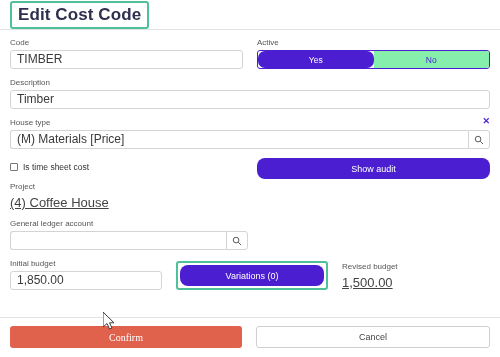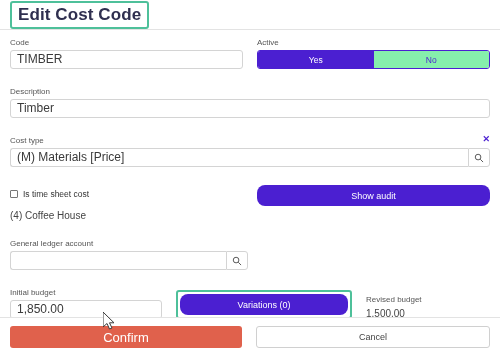--- a/index.html
+++ b/index.html
@@ -42,21 +42,21 @@
     padding: 8px 10px 0 10px;
   }
   .row {
     display: flex;
     gap: 14px;
   }
   .col {
     flex: 1;
     min-width: 0;
   }
-  .field { margin-bottom: 18px; }
+  .field { margin-bottom: 9px; }
   .label {
     font-size: 8px;
     color: #555555;
     margin-bottom: 3px;
     display: block;
   }
   .input {
     width: 100%;
     height: 19px;
     border: 1px solid #d4d4d4;
@@ -83,20 +83,21 @@
   .toggle-opt {
     flex: 1;
     display: flex;
     align-items: center;
     justify-content: center;
     font-size: 8.5px;
   }
   .toggle-opt.on {
     background: #4b1fd1;
     color: #ffffff;
+    border-radius: 7px;
   }
   .toggle-opt.off {
     background: #86efac;
     color: #4b1fd1;
   }
 
   
   .field-clear {
     position: relative;
   }
@@ -164,23 +165,24 @@
     font-size: 9px;
     font-family: "Liberation Sans", sans-serif;
     display: flex;
     align-items: center;
     justify-content: center;
     cursor: pointer;
     width: 100%;
   }
 
   .static-val {
-    font-size: 10px;
+    font-size: 13px;
     color: #444444;
     padding-top: 1px;
+    text-decoration: underline;
   }
 
   
   .variations-wrap {
     border: 2px solid #4ec09a;
     border-radius: 3px;
     padding: 2px;
   }
 
   
@@ -195,22 +197,22 @@
     gap: 14px;
     background: #ffffff;
   }
   .btn-confirm {
     flex: 1;
     background: #e0614c;
     color: #ffffff;
     border: none;
     border-radius: 3px;
     height: 22px;
-    font-size: 13px;
-    font-family: Liberation Sans, sans-serif;
+    font-size: 10px;
+    font-family: Liberation Serif, serif;
     display: flex;
     align-items: center;
     justify-content: center;
     cursor: pointer;
   }
   .btn-cancel {
     flex: 1;
     background: #ffffff;
     color: #444444;
     border: 1px solid #d0d0d0;
@@ -233,21 +235,21 @@
     pointer-events: none;
     z-index: 50;
   }
 
   .budget-row {
     display: flex;
     gap: 14px;
     align-items: flex-end;
   }
   .budget-col-1 { width: 152px; }
-  .budget-col-2 { width: 176px; }
+  .budget-col-2 { width: 152px; }
   .budget-col-3 { flex: 1; }
 </style>
 </head>
 <body>
 
 <div class="header">
   <div class="title-box">
     <span class="title-text">Edit Cost Code</span>
   </div>
 </div>
@@ -271,21 +273,21 @@
       </div>
     </div>
   </div>
 
   <div class="field">
     <span class="label">Description</span>
     <div class="input" placeholder="Description">Timber</div>
   </div>
 
   <div class="field field-clear">
-    <span class="label">Cost type</span>
+    <span class="label">House type</span>
     <span class="clear-x">✕</span>
     <div class="input-with-btn">
       <div class="input" placeholder="Cost type">(M) Materials [Price]</div>
       <div class="search-btn">
         <svg width="10" height="10" viewBox="0 0 16 16">
           <circle cx="6.5" cy="6.5" r="4.5" fill="none" stroke="#444" stroke-width="1.4"></circle>
           <line x1="10" y1="10" x2="14.5" y2="14.5" stroke="#444" stroke-width="1.4"></line>
         </svg>
       </div>
     </div>
@@ -297,20 +299,21 @@
         <span class="checkbox"></span>
         <span class="ctext">Is time sheet cost</span>
       </div>
     </div>
     <div class="col">
       <button class="btn-purple">Show audit</button>
     </div>
   </div>
 
   <div class="field">
+    <span class="label">Project</span>
     <div class="static-val">(4) Coffee House</div>
   </div>
 
   <div class="field">
     <span class="label">General ledger account</span>
     <div class="input-with-btn" style="width:238px;">
       <div class="input" placeholder=""></div>
       <div class="search-btn">
         <svg width="10" height="10" viewBox="0 0 16 16">
           <circle cx="6.5" cy="6.5" r="4.5" fill="none" stroke="#444" stroke-width="1.4"></circle>

